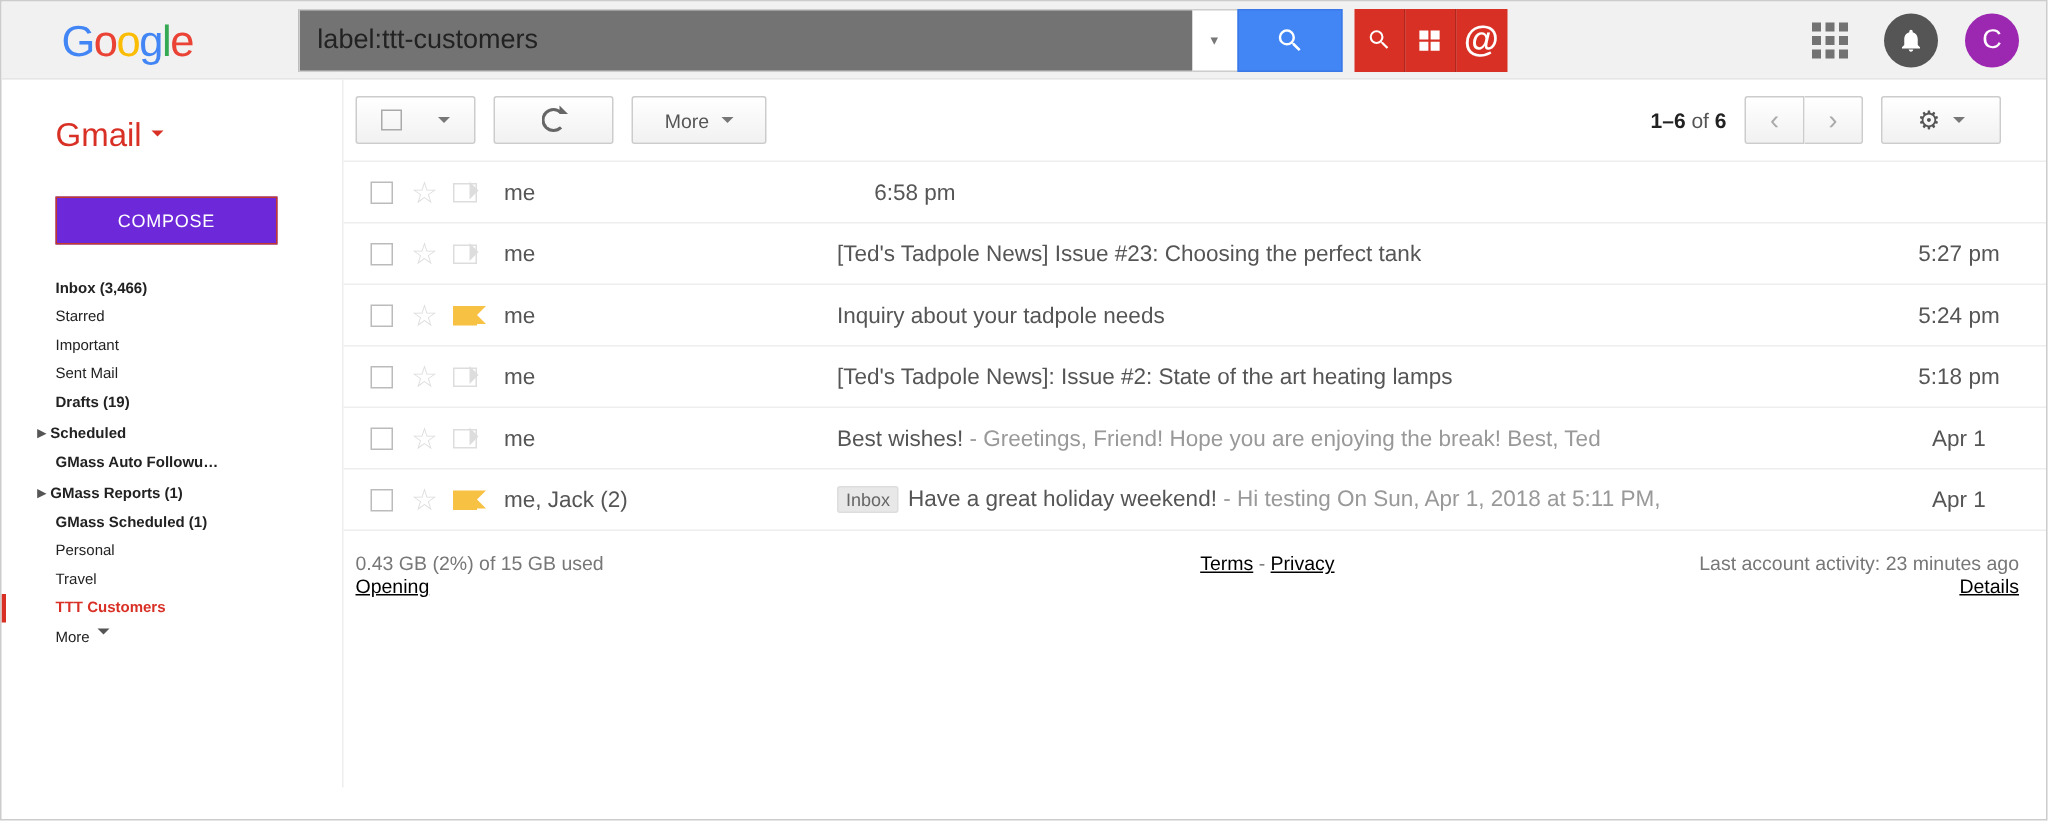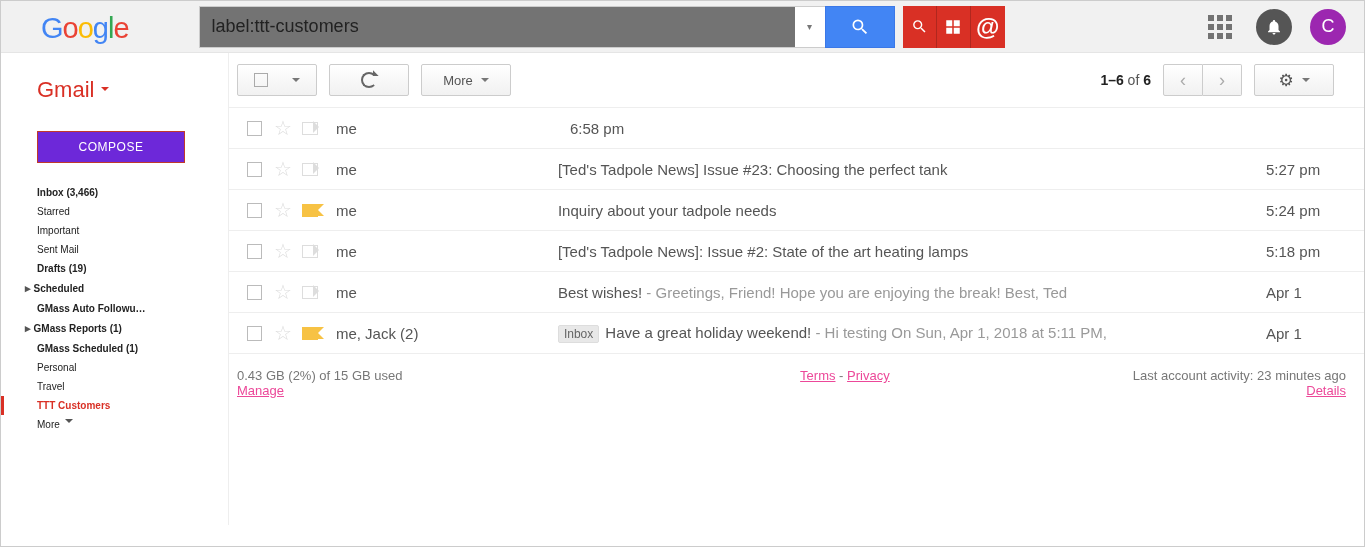--- a/index.html
+++ b/index.html
@@ -67,25 +67,25 @@
   .row-star { color: #ddd; font-size: 20px; margin-right: 10px; cursor: pointer; flex-shrink: 0; }
   .row-label { width: 16px; height: 13px; margin-right: 18px; flex-shrink: 0; cursor: pointer; }
   .row-label.tag { background: #f7c244; position: relative; }
   .row-label.tag::after { content: ''; position: absolute; right: -6px; top: 0; border: 6.5px solid #f7c244; border-right-color: transparent; border-left: none; }
   .row-label.empty { border: 1.5px solid #ddd; position: relative; }
   .row-label.empty::after { content: ''; position: absolute; right: -8px; top: -1.5px; border: 6.5px solid transparent; border-left-color: #ddd; }
   .row-sender { width: 222px; color: #555; flex-shrink: 0; }
   .row-subject { flex: 1; white-space: nowrap; overflow: hidden; color: #555; }
   .row-snippet { color: #999; }
   .inbox-badge { display: inline-block; background: #e8e8e8; border: 1px solid #ddd; color: #666; font-size: 12px; padding: 1px 5px; border-radius: 2px; margin-right: 6px; }
-  .row-time { width: 80px; text-align: left; color: #555; flex-shrink: 0; margin-left: 12px; }
+  .row-time { width: 80px; text-align: center; color: #555; flex-shrink: 0; margin-left: 12px; }
   
   
   .footer { display: flex; padding: 14px 18px 0 8px; font-size: 13px; color: #777; }
-  .footer a { color: #ec4899; text-decoration: underline; }
+  .footer a { color: #000000; text-decoration: underline; }
   .footer-left { width: 320px; }
   .footer-center { flex: 1; text-align: center; }
   .footer-right { text-align: right; }
   
   .refresh-icon { display: inline-block; width: 16px; height: 16px; border: 2px solid #666; border-radius: 50%; border-right-color: transparent; position: relative; }
   .refresh-icon::after { content: ''; position: absolute; top: -2px; right: -2px; border: 4px solid transparent; border-top-color: #666; transform: rotate(45deg); }
   .gear-icon { font-size: 17px; color: #555; }
   .search-icon-svg { width: 20px; height: 20px; fill: #fff; }
 </style>
 </head>
@@ -228,21 +228,21 @@
           <div class="row-label tag"></div>
           <div class="row-sender">me, Jack (2)</div>
           <div class="row-subject"><span class="inbox-badge">Inbox</span><span>Have a great holiday weekend!</span><span class="row-snippet"> - Hi testing On Sun, Apr 1, 2018 at 5:11 PM,</span></div>
           <div class="row-time">Apr 1</div>
         </div>
       </div>
 
     <div class="footer">
       <div class="footer-left">
         <div>0.43 GB (2%) of 15 GB used</div>
-        <a href="#">Manage</a>
+        <a href="#">Opening</a>
       </div>
       <div class="footer-center">
         <a href="#">Terms</a><span> - </span><a href="#">Privacy</a>
       </div>
       <div class="footer-right">
         <div>Last account activity: 23 minutes ago</div>
         <a href="#">Details</a>
       </div>
     </div>
   </div>

